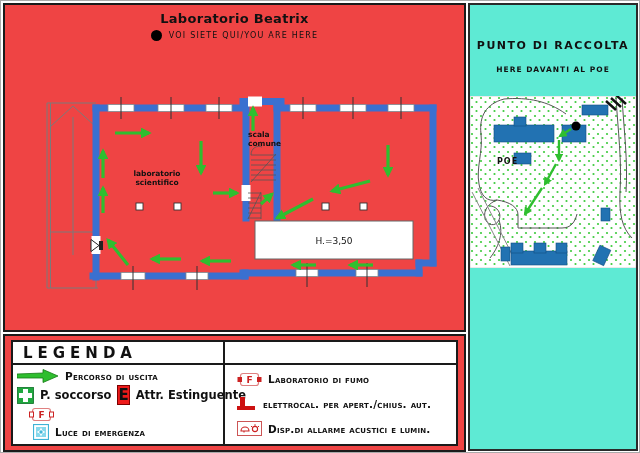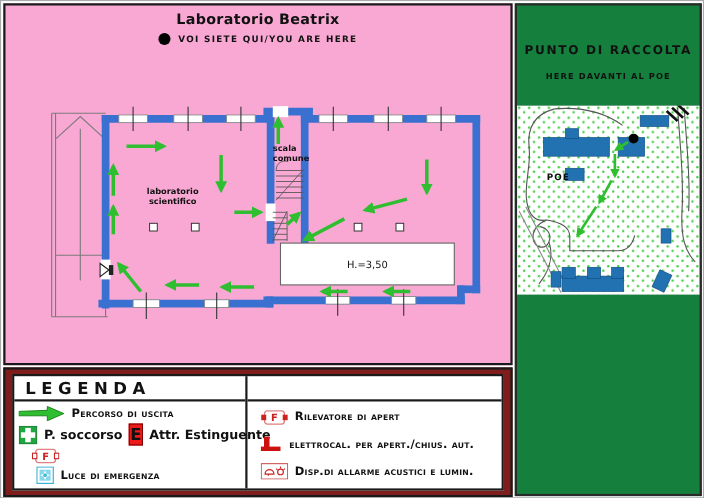--- a/index.html
+++ b/index.html
@@ -1,33 +1,33 @@
 <!DOCTYPE html>
 <html><head>
 <meta charset="utf-8">
 <style>
   html,body{margin:0;padding:0;background:#e8e8e8;}
   .page{position:relative;width:640px;height:453px;background:#fff;
         font-family:"DejaVu Sans","Liberation Sans",sans-serif;color:#111;
         border:1px solid #aaa;box-sizing:border-box;overflow:hidden;}
   .abs{position:absolute;}
   
-  .plan-panel{left:2px;top:2px;width:463px;height:329px;border:2px solid #1a1a1a;box-sizing:border-box;background:#f9a8d4;}
+  .plan-panel{left:2px;top:2px;width:463px;height:329px;border:2px solid #1a1a1a;box-sizing:border-box;background:#ef4444;}
   .plan-title{left:0;top:6px;width:100%;text-align:center;font-size:13px;font-weight:bold;letter-spacing:.3px;}
   .yah-row{left:0;top:25px;width:100%;display:flex;justify-content:center;align-items:center;gap:7px;}
   .yah-dot{width:11px;height:11px;border-radius:50%;background:#000;}
-  .yah-text{font-size:8px;font-weight:bold;letter-spacing:1.2px;}
+  .yah-text{font-size:8px;font-weight:normal;letter-spacing:1.2px;}
   .plan-svg{left:0;top:0;width:459px;height:325px;}
   
-  .right-panel{left:467px;top:2px;width:170px;height:448px;border:2px solid #2a2a2a;box-sizing:border-box;background:#15803d;}
+  .right-panel{left:467px;top:2px;width:170px;height:448px;border:2px solid #2a2a2a;box-sizing:border-box;background:#5eead4;}
   .rp-title{left:0;top:34px;width:100%;text-align:center;font-size:11px;font-weight:bold;letter-spacing:1.5px;}
   .rp-sub{left:0;top:60px;width:100%;text-align:center;font-size:7.5px;font-weight:bold;letter-spacing:1px;}
   .map-svg{left:0px;top:91px;width:166px;height:172px;}
   
-  .legend-panel{left:2px;top:333px;width:463px;height:118px;border:2px solid #1a1a1a;box-sizing:border-box;padding:4px 6px;background:#7f1d1d;}
+  .legend-panel{left:2px;top:333px;width:463px;height:118px;border:2px solid #1a1a1a;box-sizing:border-box;padding:4px 6px;background:#ef4444;}
   .legend-table{border:2px solid #1a1a1a;height:100%;display:flex;box-sizing:border-box;background:#fff;}
   .lg-col{display:flex;flex-direction:column;box-sizing:border-box;}
   .lg-col.left{width:212px;border-right:2px solid #1a1a1a;}
   .lg-col.right{flex:1;}
   .lg-head{height:23px;border-bottom:2px solid #1a1a1a;display:flex;align-items:center;padding:0 10px;box-sizing:border-box;}
   .lg-head .t{font-size:15px;font-weight:bold;letter-spacing:5px;}
   .lg-body{flex:1;display:flex;flex-direction:column;justify-content:space-around;padding:2px 4px 3px 4px;}
   .lrow{display:flex;align-items:center;gap:6px;min-height:18px;}
   .sc{font-variant:small-caps;font-weight:bold;font-size:10.5px;letter-spacing:.2px;white-space:nowrap;}
   .plain{font-weight:bold;font-size:11.5px;white-space:nowrap;}
@@ -284,21 +284,21 @@
       <div class="lg-col right">
         <div class="lg-head"></div>
         <div class="lg-body" style="padding-left:12px">
           <div class="lrow">
             <svg class="icon" width="25" height="15" viewBox="0 0 25 15">
               <rect x="3.5" y="1.5" width="18" height="12" rx="2.5" fill="#fff" stroke="#e08080" stroke-width="1.2"></rect>
               <rect x="0.5" y="5" width="4.5" height="5" fill="#cc2222"></rect>
               <rect x="20" y="5" width="4.5" height="5" fill="#cc2222"></rect>
               <text x="12.5" y="11" text-anchor="middle" font-size="9" font-weight="bold" fill="#cc2222">F</text>
             </svg>
-            <span class="sc">Rilevatore di apert</span>
+            <span class="sc">Laboratorio di fumo</span>
           </div>
           <div class="lrow">
             <svg class="icon" width="20" height="15" viewBox="0 0 20 15">
               <rect x="3" y="1" width="5" height="10" fill="#cc1111"></rect>
               <rect x="0" y="10" width="18" height="4" fill="#cc1111"></rect>
             </svg>
             <span class="sc">elettrocal. per apert./chius. aut.</span>
           </div>
           <div class="lrow">
             <svg class="icon" width="25" height="15" viewBox="0 0 25 15">

